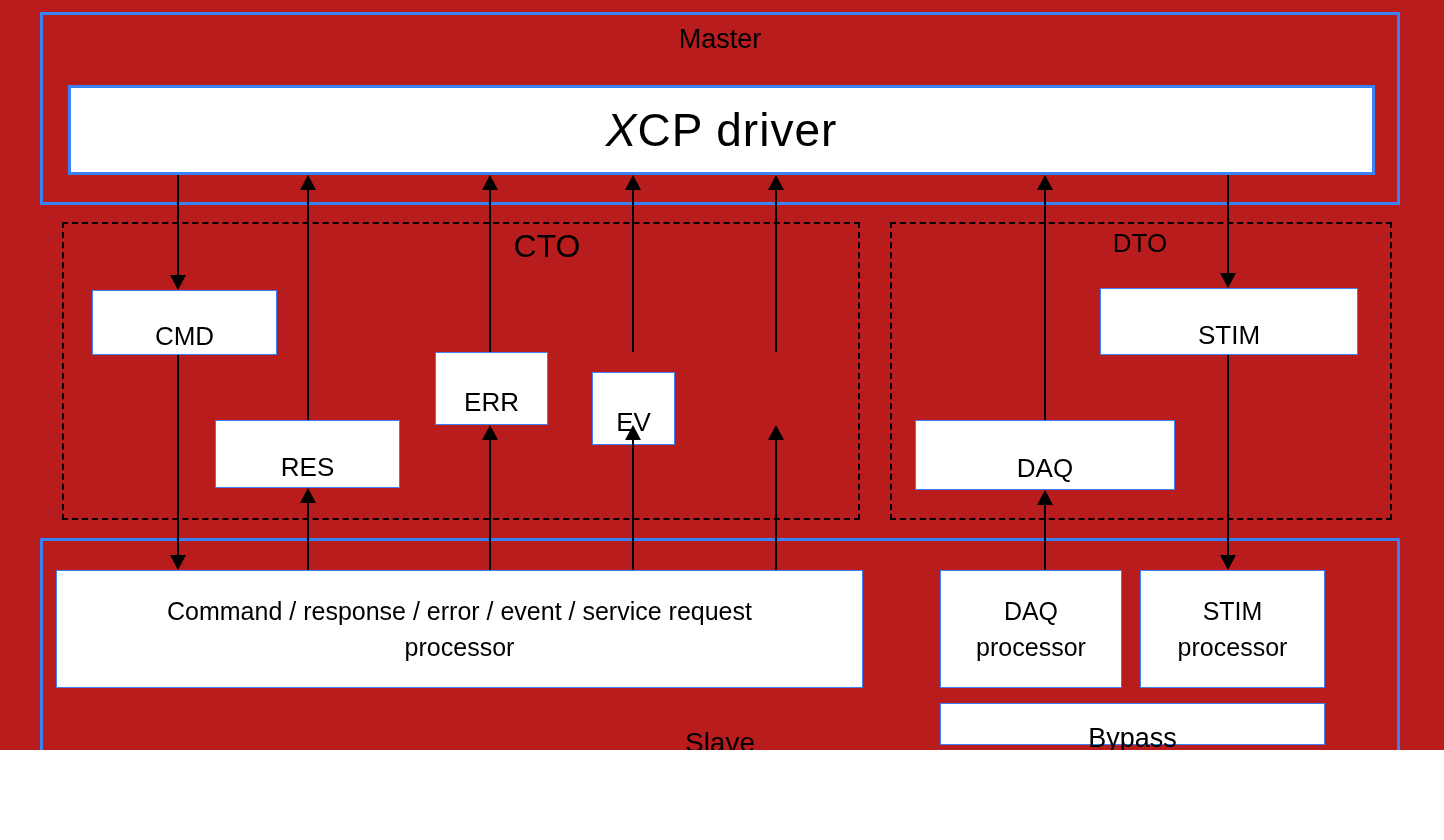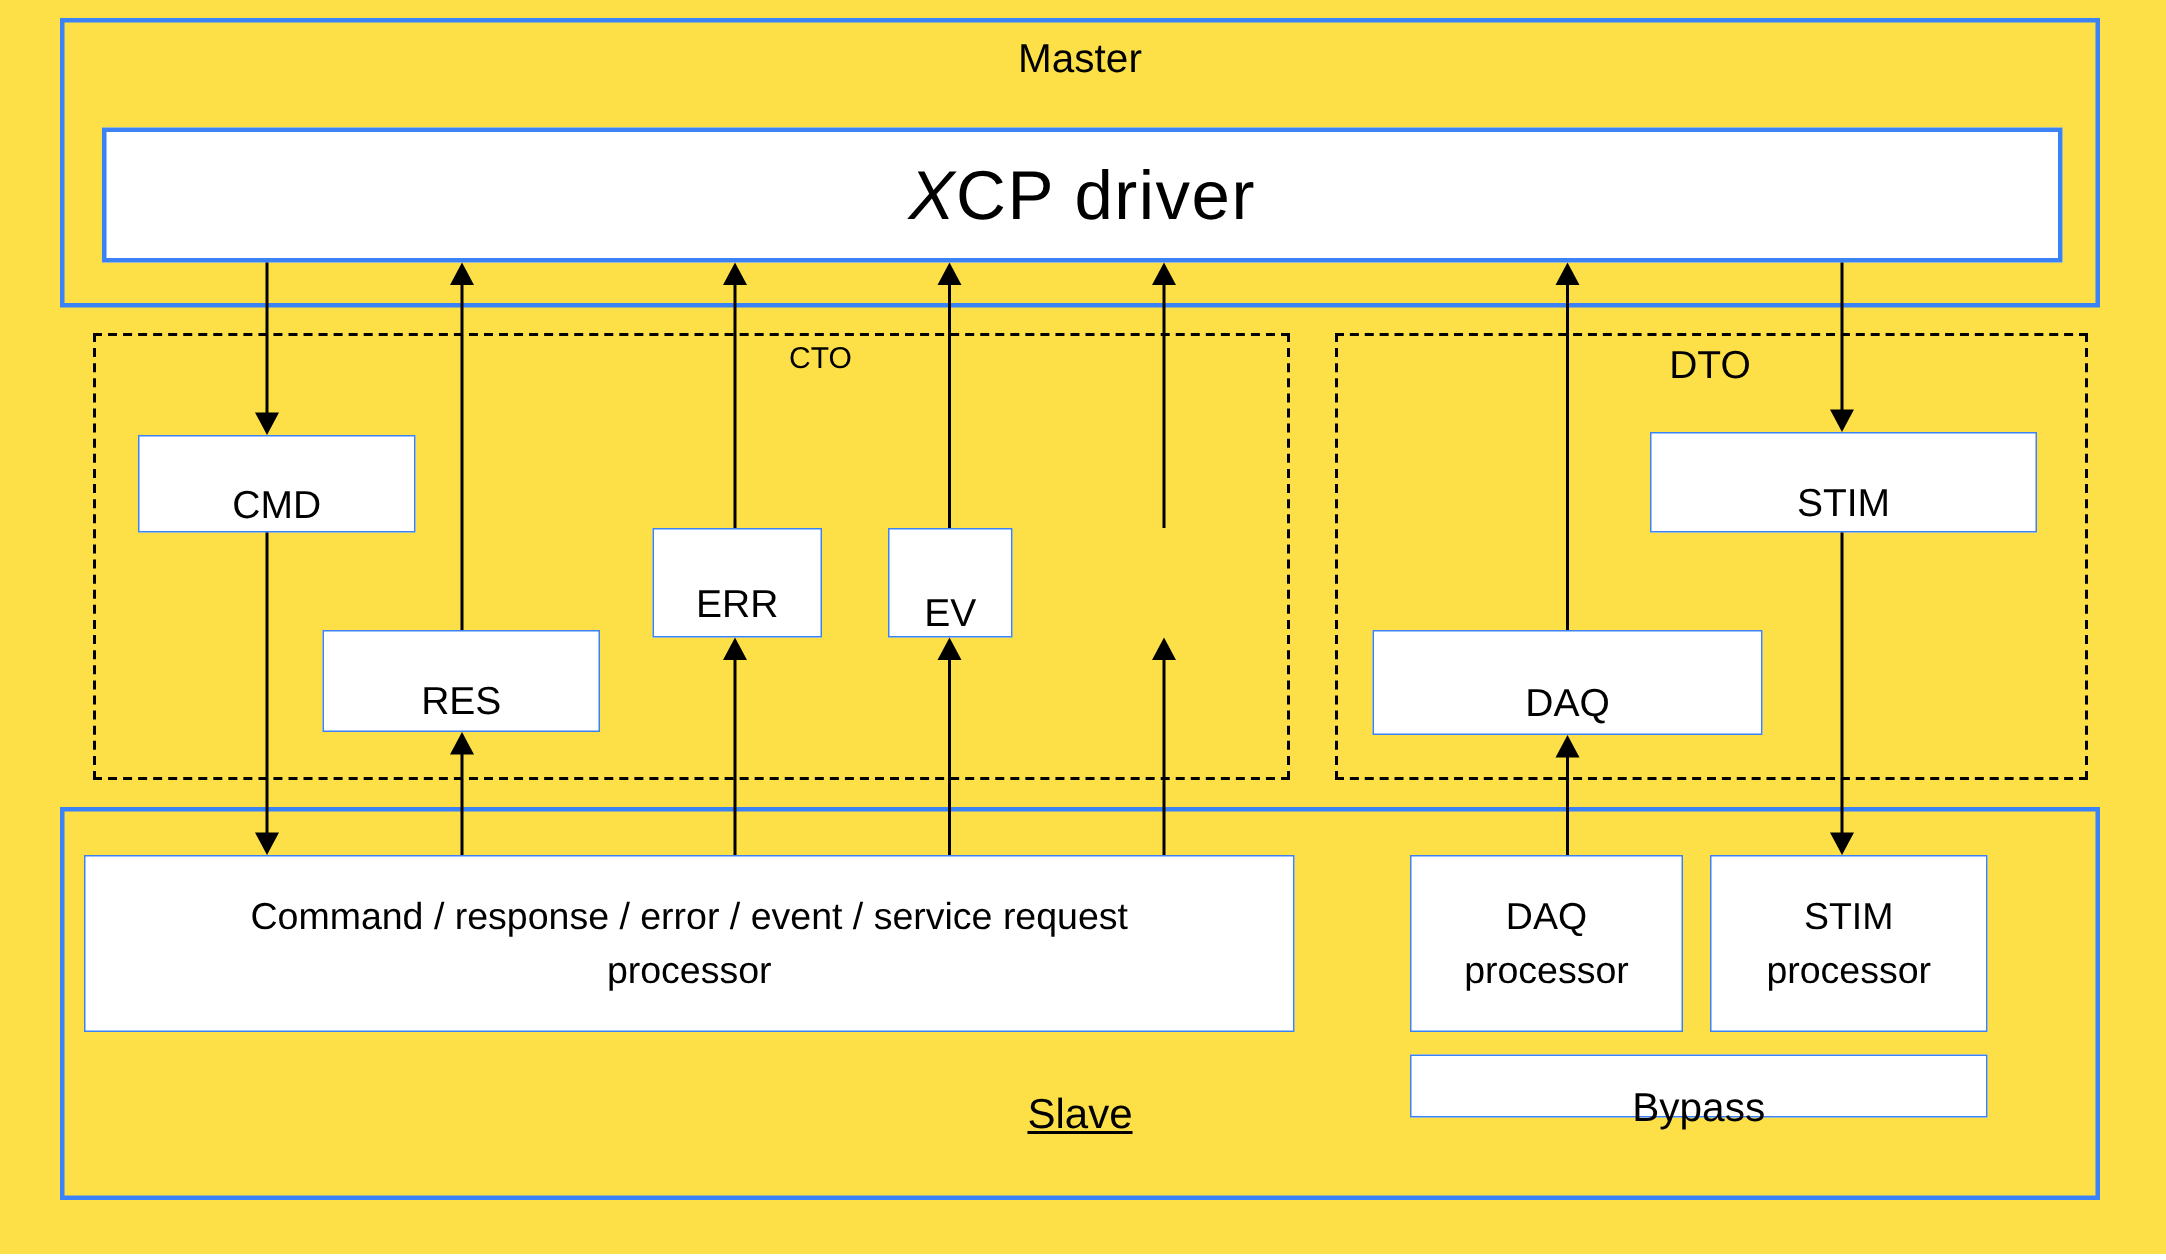--- a/index.html
+++ b/index.html
@@ -3,22 +3,22 @@
 <meta charset="utf-8">
 <style>
   html, body {
     margin: 0;
     padding: 0;
     background: #ffffff;
   }
   #canvas {
     position: relative;
     width: 1444px;
-    height: 836px;
-    background: #fde047;
+    height: 750px;
+    background: #b91c1c;
     font-family: "Liberation Sans", sans-serif;
     color: #000000;
     overflow: hidden;
   }
   .box {
     position: absolute;
     box-sizing: border-box;
     border: 1px solid #3b82f6;
     background: #ffffff;
     display: flex;
@@ -102,35 +102,35 @@
 <div id="canvas">
 
   <div class="box thick transparent" style="left:40px; top:12px; width:1360px; height:193px; align-items:flex-start;"></div>
   <div class="label" style="left:40px; top:24px; width:1360px; font-size:27px;">Master</div>
 
   <div class="box thick" style="left:68px; top:85px; width:1307px; height:90px;">
     <span class="xcp-title">XCP driver</span>
   </div>
 
   <div class="box dashed" style="left:62px; top:222px; width:798px; height:298px;"></div>
-  <div class="label" style="left:487px; top:228px; width:120px; font-size:20px;">CTO</div>
+  <div class="label" style="left:487px; top:228px; width:120px; font-size:32px;">CTO</div>
 
   <div class="box" style="left:92px; top:290px; width:185px; height:65px;">
     <span class="node-label">CMD</span>
   </div>
 
   <div class="box" style="left:215px; top:420px; width:185px; height:68px;">
     <span class="node-label">RES</span>
   </div>
 
   <div class="box" style="left:435px; top:352px; width:113px; height:73px;">
     <span class="node-label">ERR</span>
   </div>
 
-  <div class="box" style="left:592px; top:352px; width:83px; height:73px;align-items:flex-end;">
+  <div class="box" style="left:592px; top:372px; width:83px; height:73px;">
     <span class="node-label">EV</span>
   </div>
 
 
   <div class="box dashed" style="left:890px; top:222px; width:502px; height:298px;"></div>
   <div class="label" style="left:1080px; top:228px; width:120px; font-size:26px;">DTO</div>
 
   <div class="box" style="left:915px; top:420px; width:260px; height:70px;">
     <span class="node-label">DAQ</span>
   </div>

